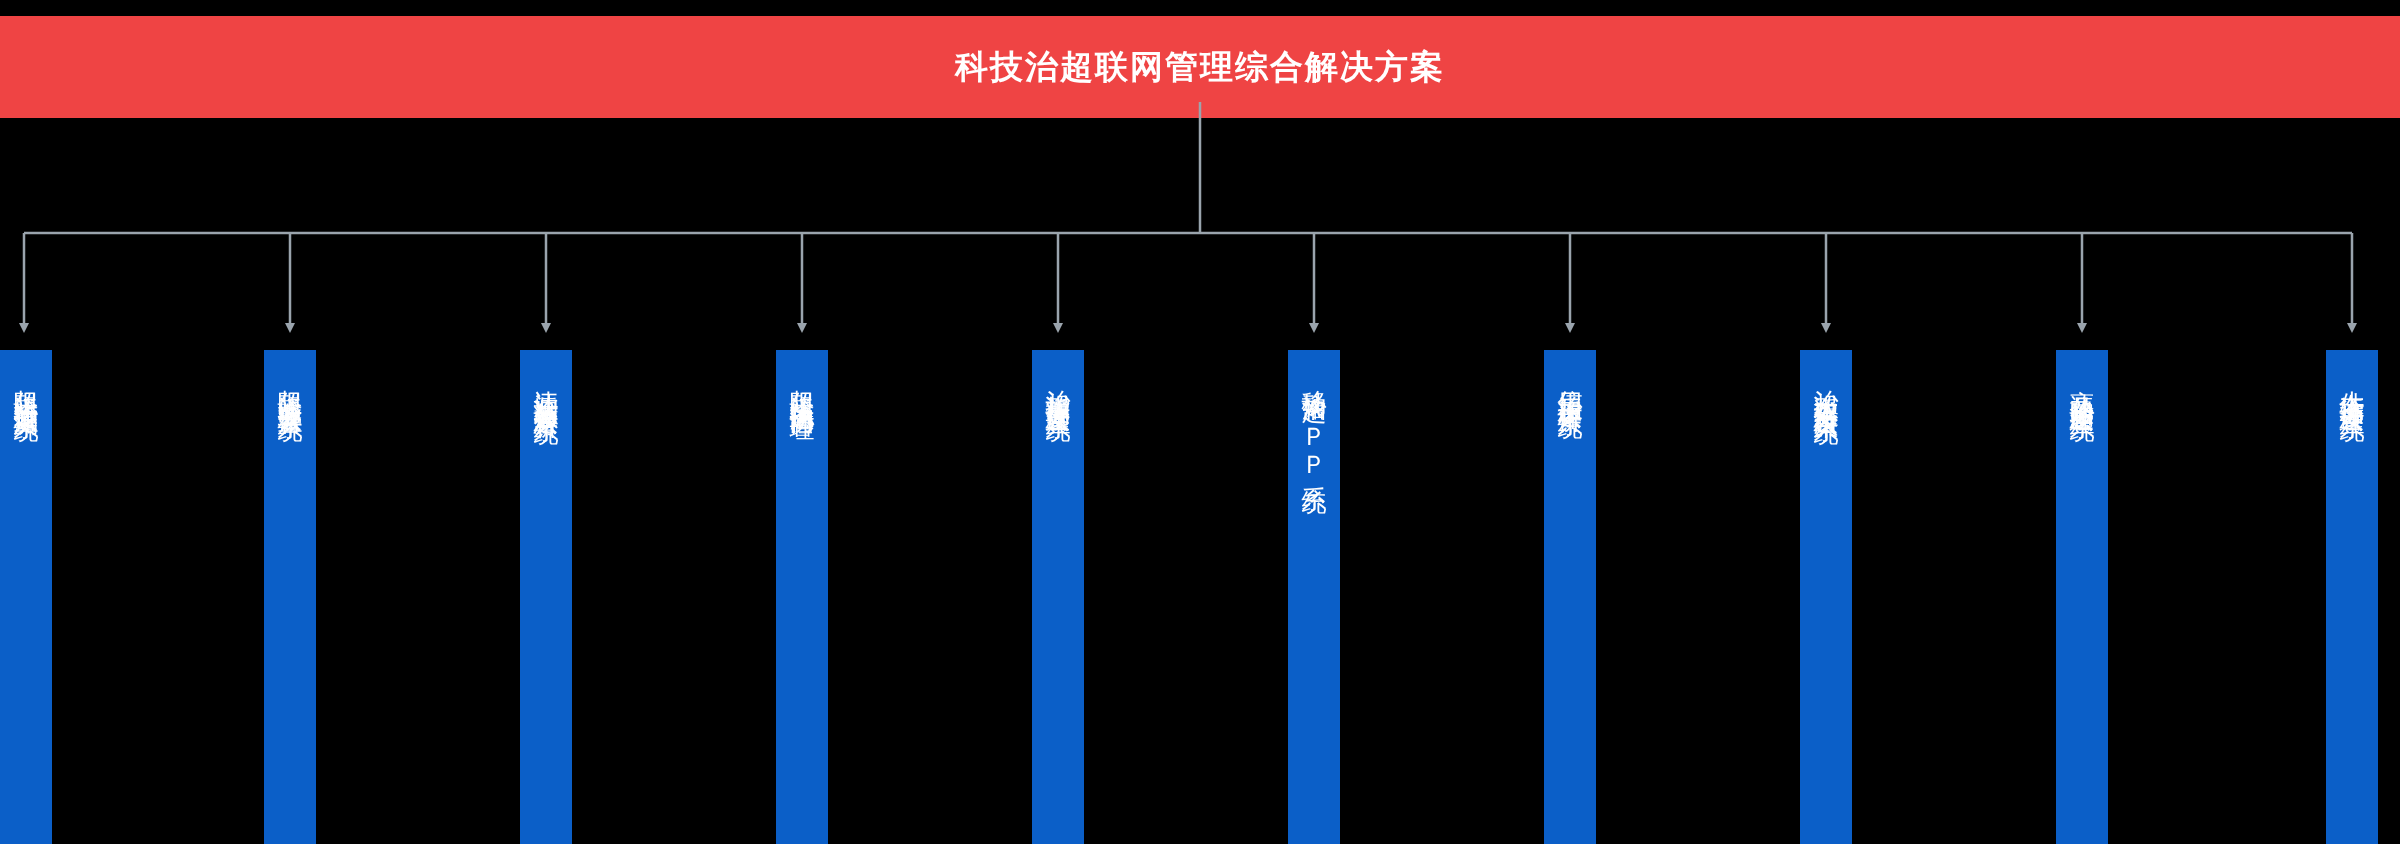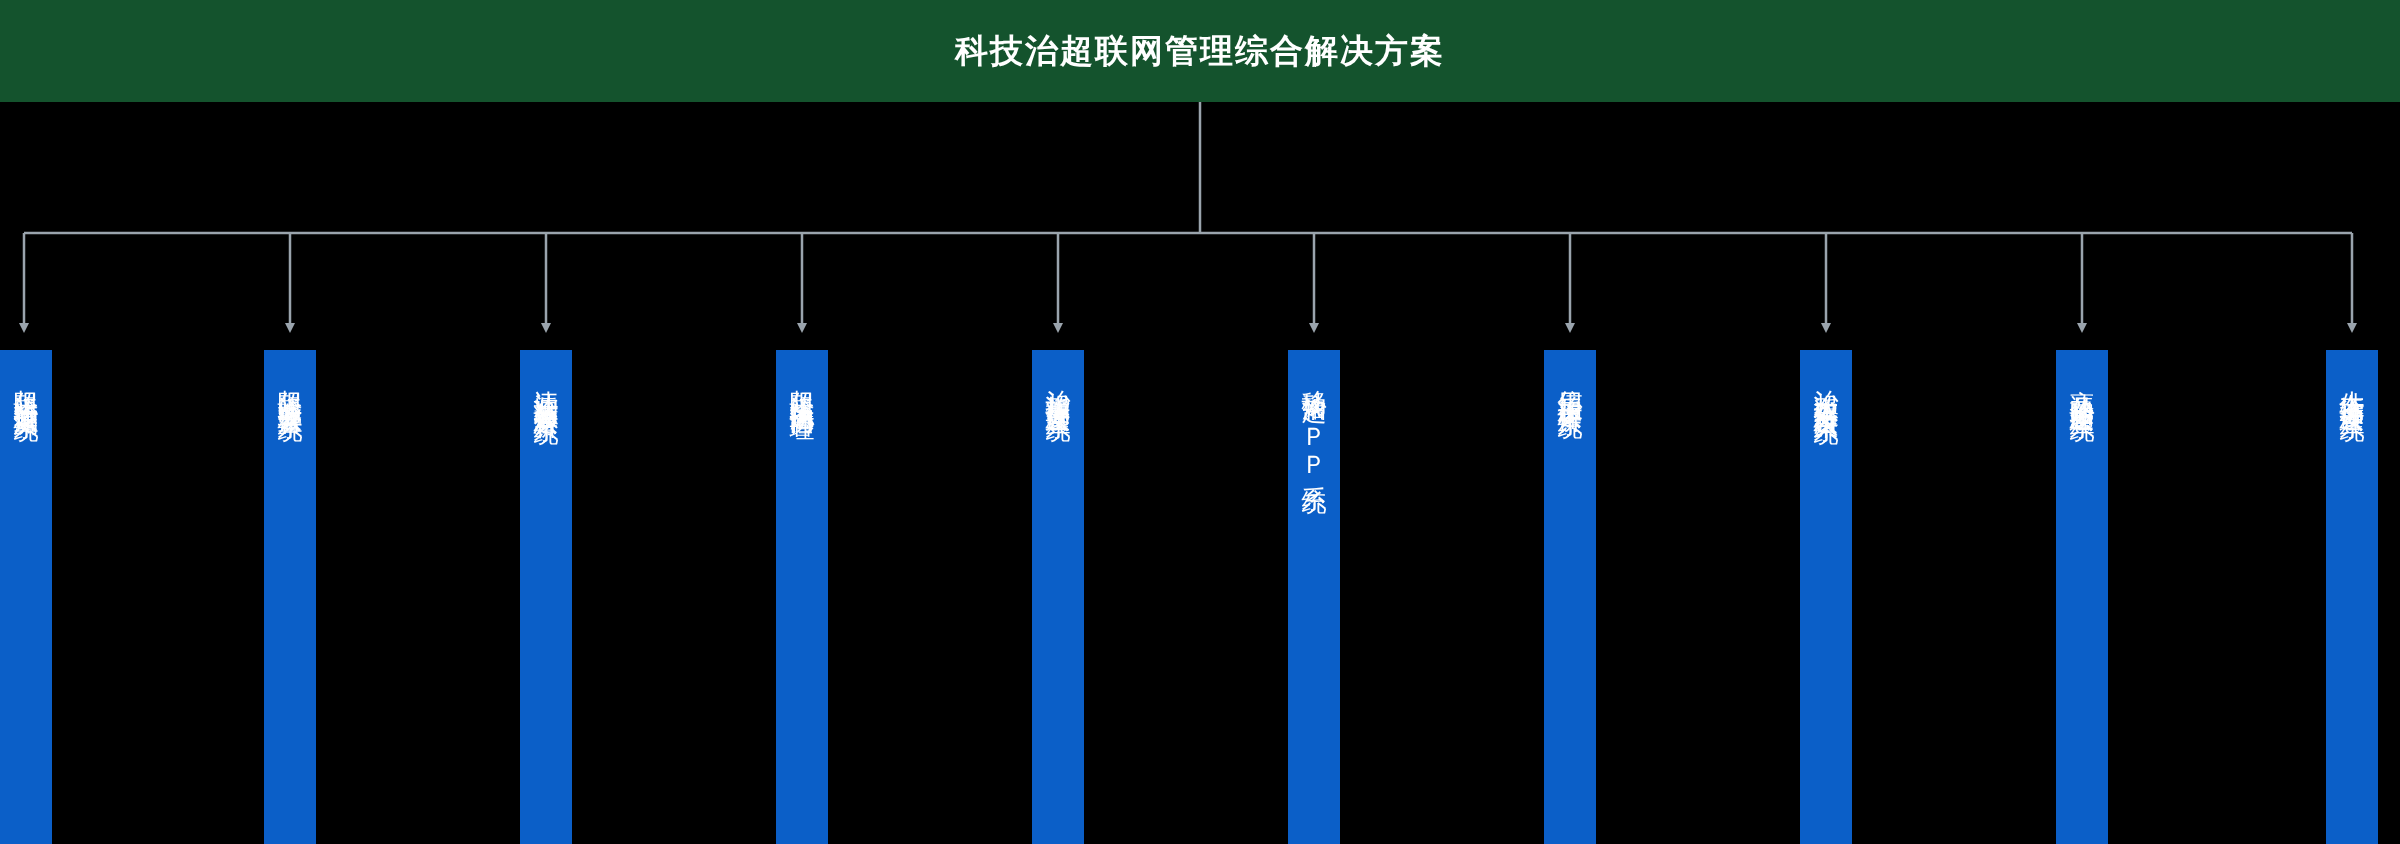--- a/index.html
+++ b/index.html
@@ -16,24 +16,24 @@
     position: relative;
     width: 2400px;
     height: 844px;
     background: #000000;
   }
 
   
   .title-bar {
     position: absolute;
     left: 0;
-    top: 0;
+    top: 16px;
     width: 2400px;
     height: 102px;
-    background: #14532d;
+    background: #ef4444;
     display: flex;
     align-items: center;
     justify-content: center;
     box-sizing: border-box;
   }
   .title-text {
     color: #ffffff;
     font-size: 33px;
     font-weight: bold;
     letter-spacing: 2px;

